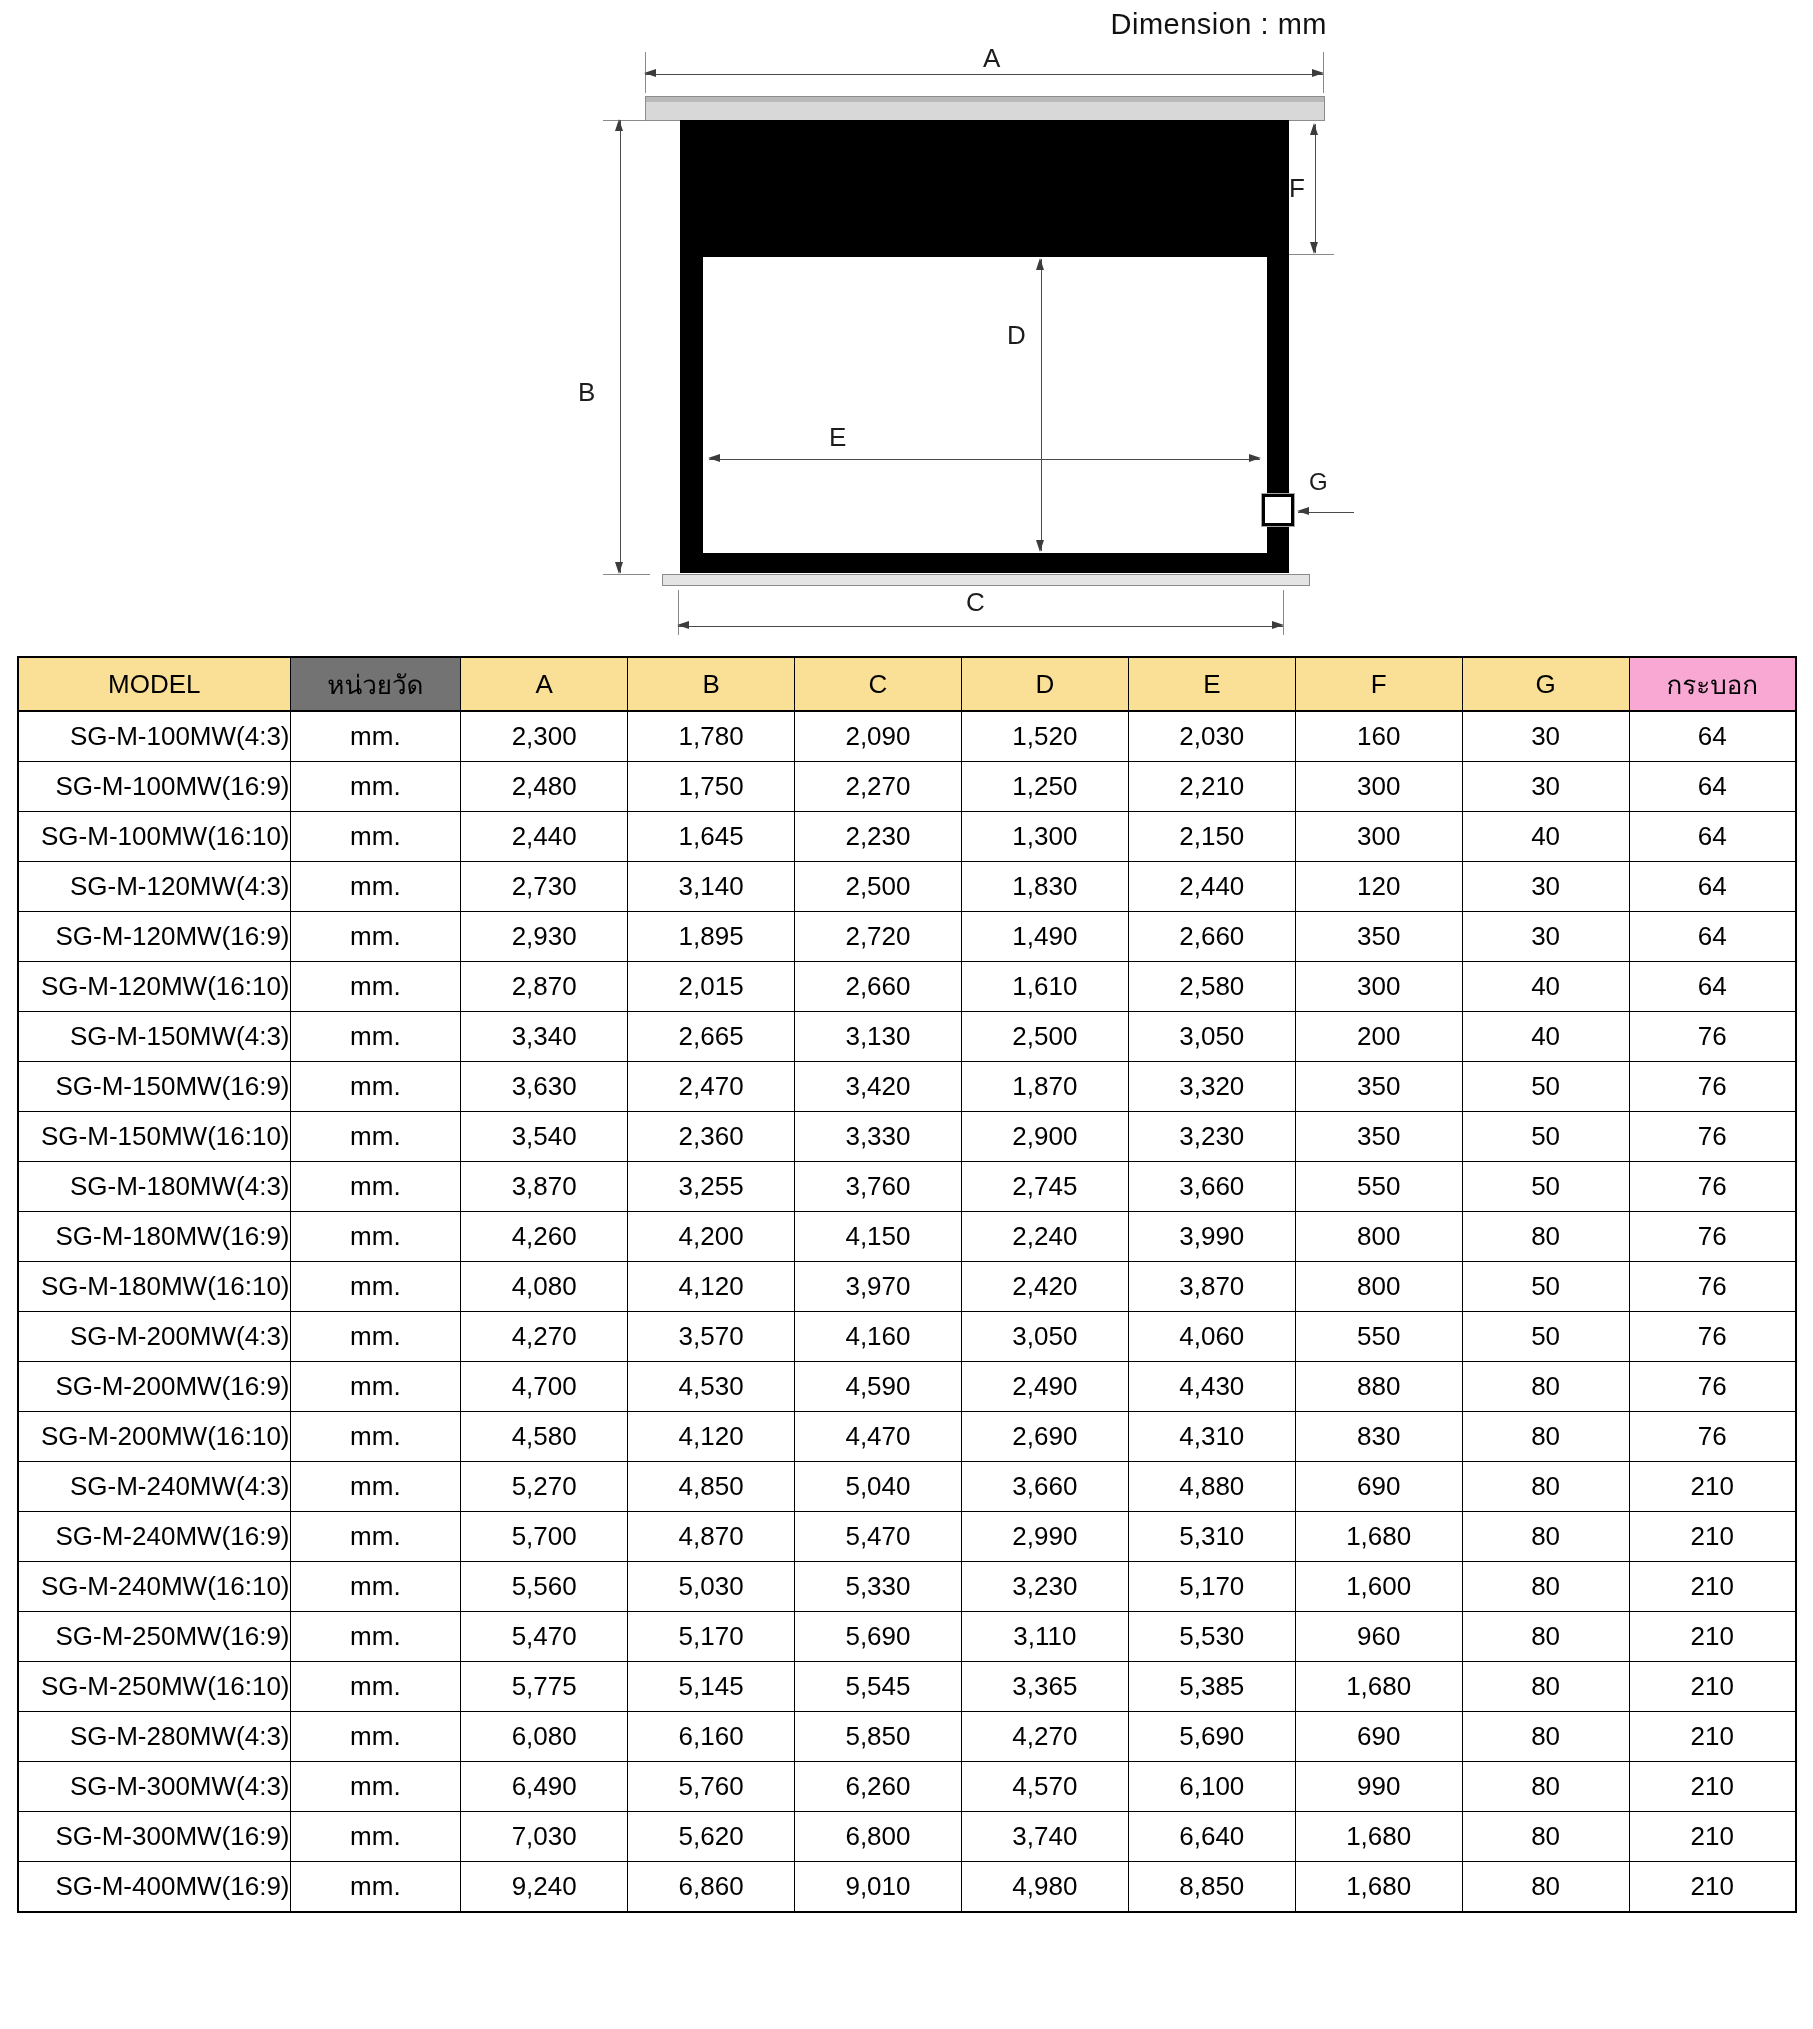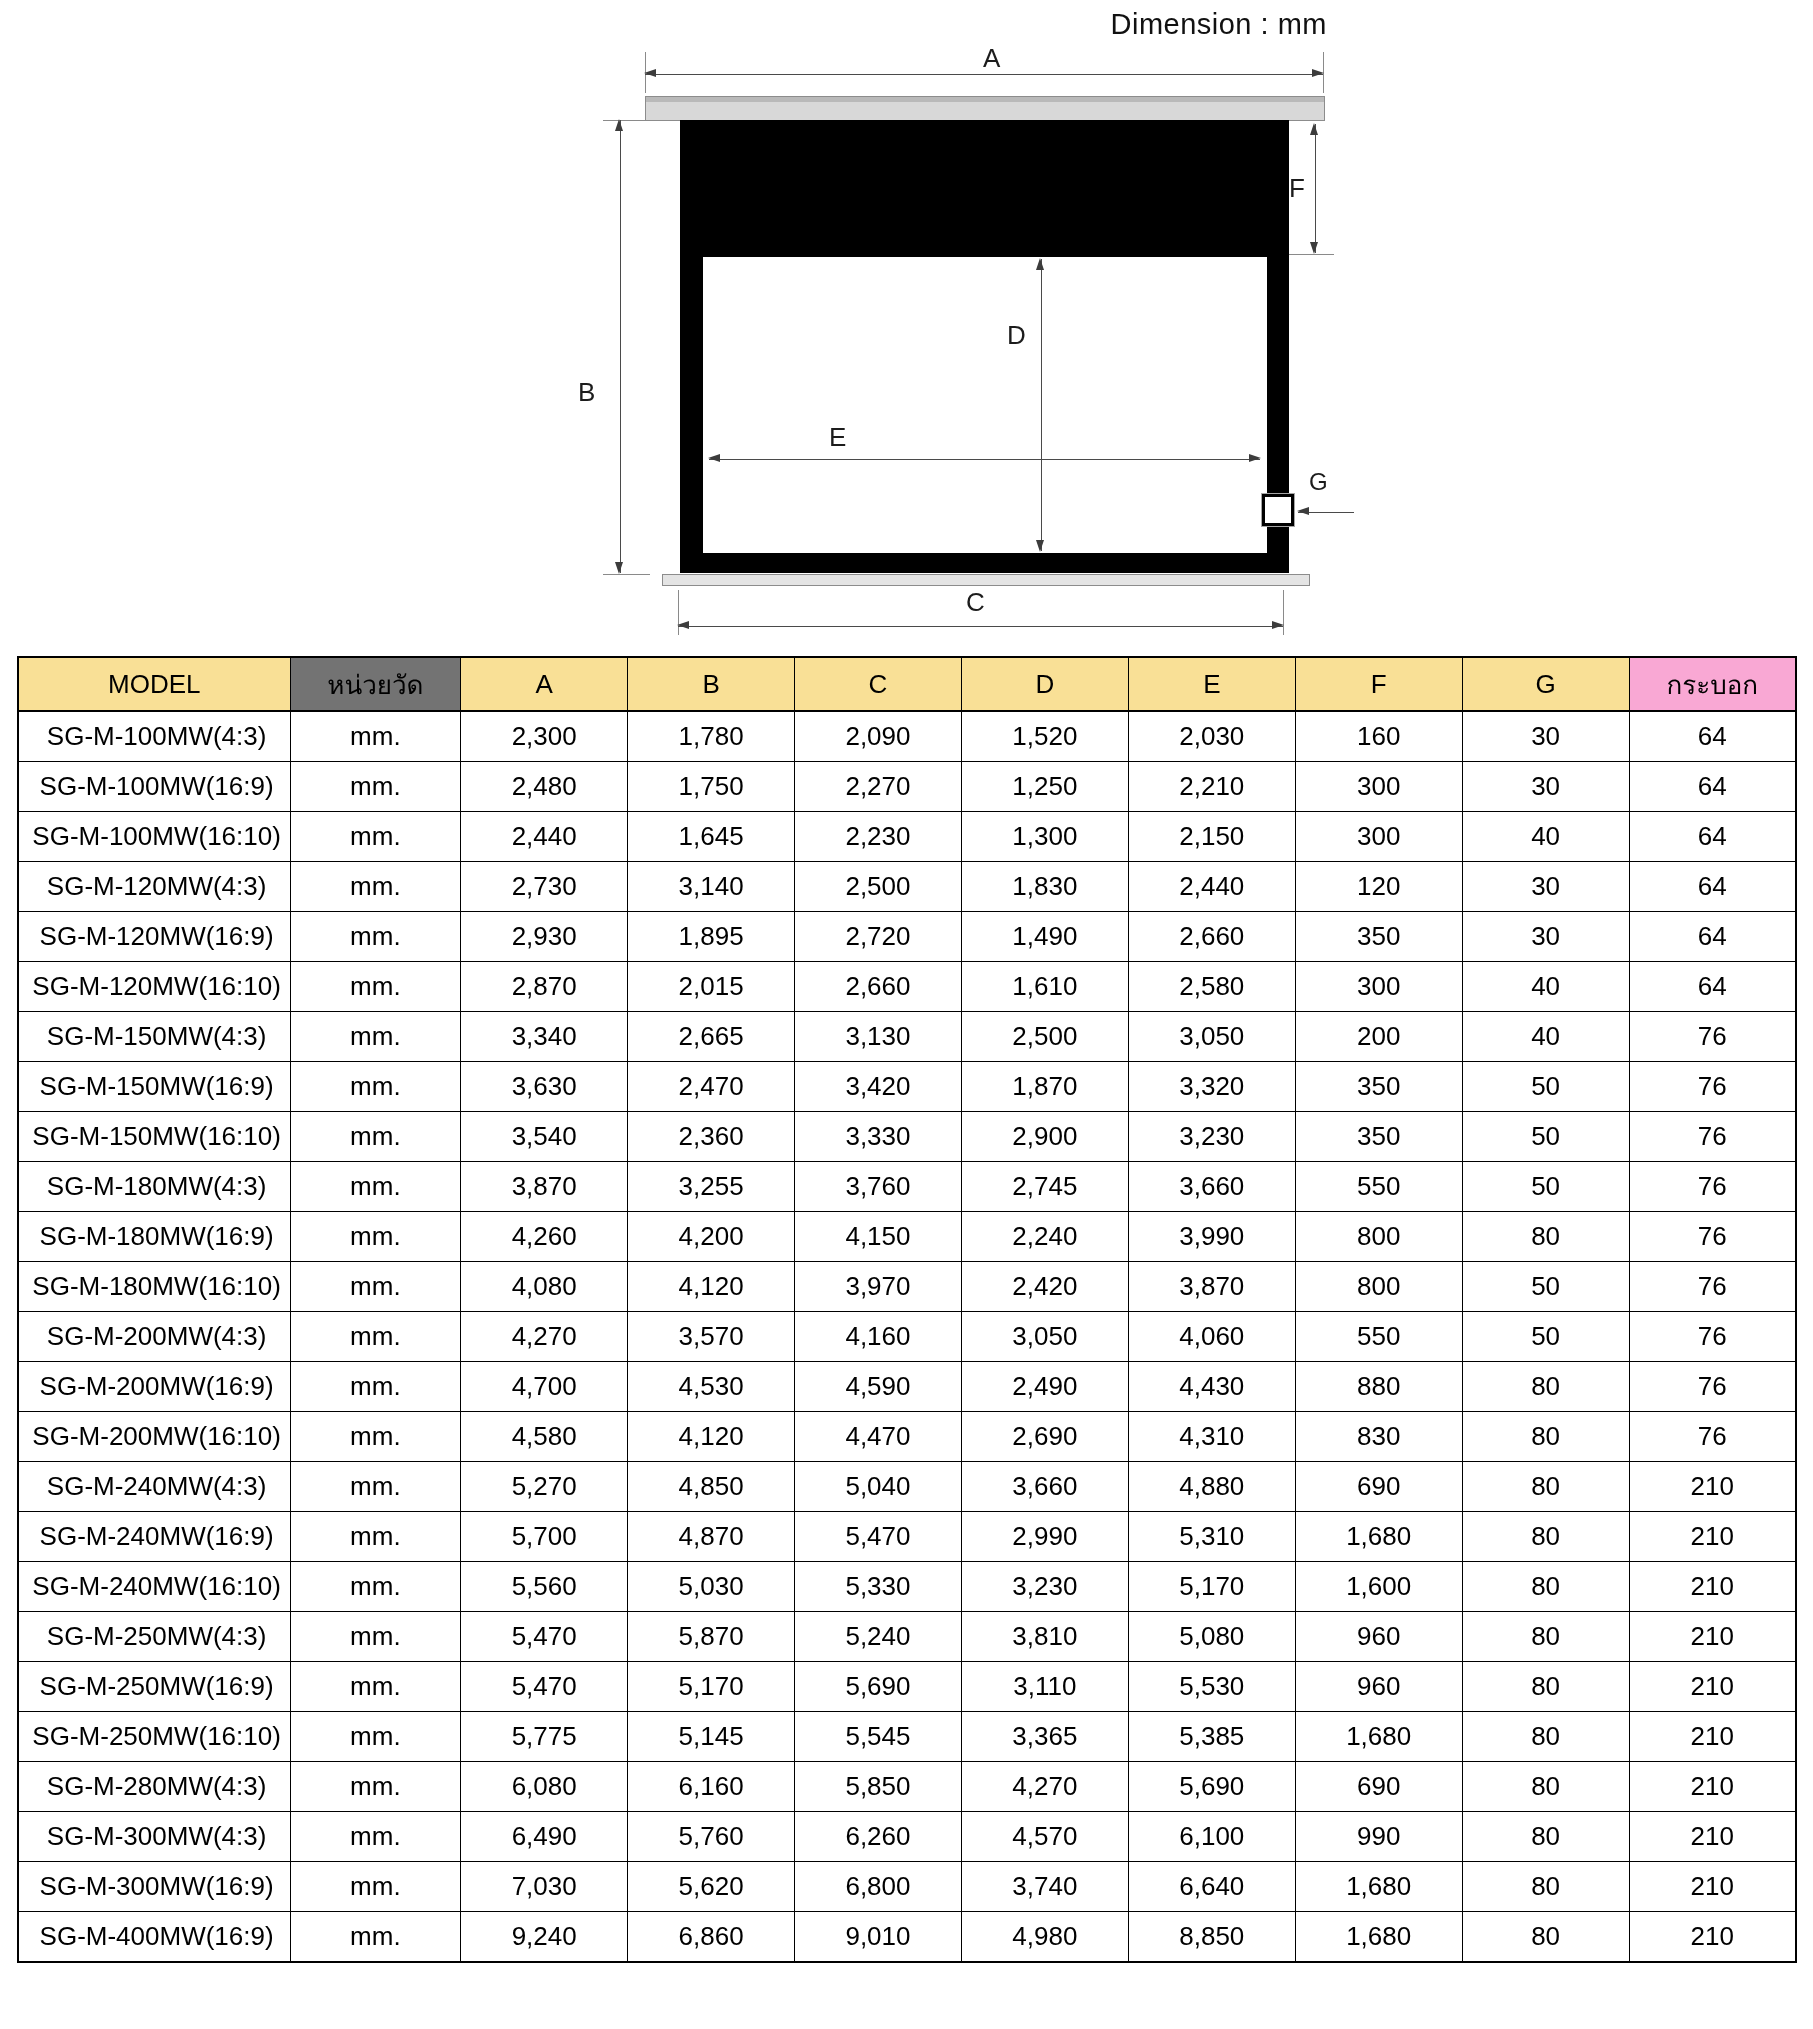--- a/index.html
+++ b/index.html
@@ -37,21 +37,21 @@
   .bottom-bar{position:absolute;left:614px;top:574px;width:646px;height:10.3px;
     background:#e4e4e4;border:0.9px solid #8c8c8c;}
   
   .spec-table{position:absolute;left:17px;top:656px;width:1780px;
     border-collapse:collapse;table-layout:fixed;font-size:26px;color:#000;padding-left:38px;}
   .spec-table th,.spec-table td{border:1.9px solid #000;text-align:center;
     overflow:hidden;white-space:nowrap;padding:0;}
   .spec-table{border:2.8px solid #000;}
   .spec-table thead th{height:52px;font-weight:500;border-bottom:2.8px solid #000;}
   .spec-table tbody td{height:49px;font-weight:400;}
-  .spec-table td.model{text-align:center;padding-left:4.7px;margin-left:7px;}
+  .spec-table td.model{text-align:right;padding-left:4.7px;margin-left:7px;}
   .col-model{width:15.3%;}.col-unit{width:9.6%;}
 </style>
 </head>
 <body>
 
 <div class="diagram">
   <div class="dim-note">Dimension : mm</div>
 
   <div class="dlabel" style="left:935px;top:43px;">A</div>
   <div class="tick-v" style="left:597px;top:52px;height:41px;"></div>
@@ -328,32 +328,20 @@
         <td>5,560</td>
         <td>5,030</td>
         <td>5,330</td>
         <td>3,230</td>
         <td>5,170</td>
         <td>1,600</td>
         <td>80</td>
         <td>210</td>
       </tr>
       <tr>
-        <td class="model">SG-M-250MW(4:3)</td>
-        <td>mm.</td>
-        <td>5,470</td>
-        <td>5,870</td>
-        <td>5,240</td>
-        <td>3,810</td>
-        <td>5,080</td>
-        <td>960</td>
-        <td>80</td>
-        <td>210</td>
-      </tr>
-      <tr>
         <td class="model">SG-M-250MW(16:9)</td>
         <td>mm.</td>
         <td>5,470</td>
         <td>5,170</td>
         <td>5,690</td>
         <td>3,110</td>
         <td>5,530</td>
         <td>960</td>
         <td>80</td>
         <td>210</td>

